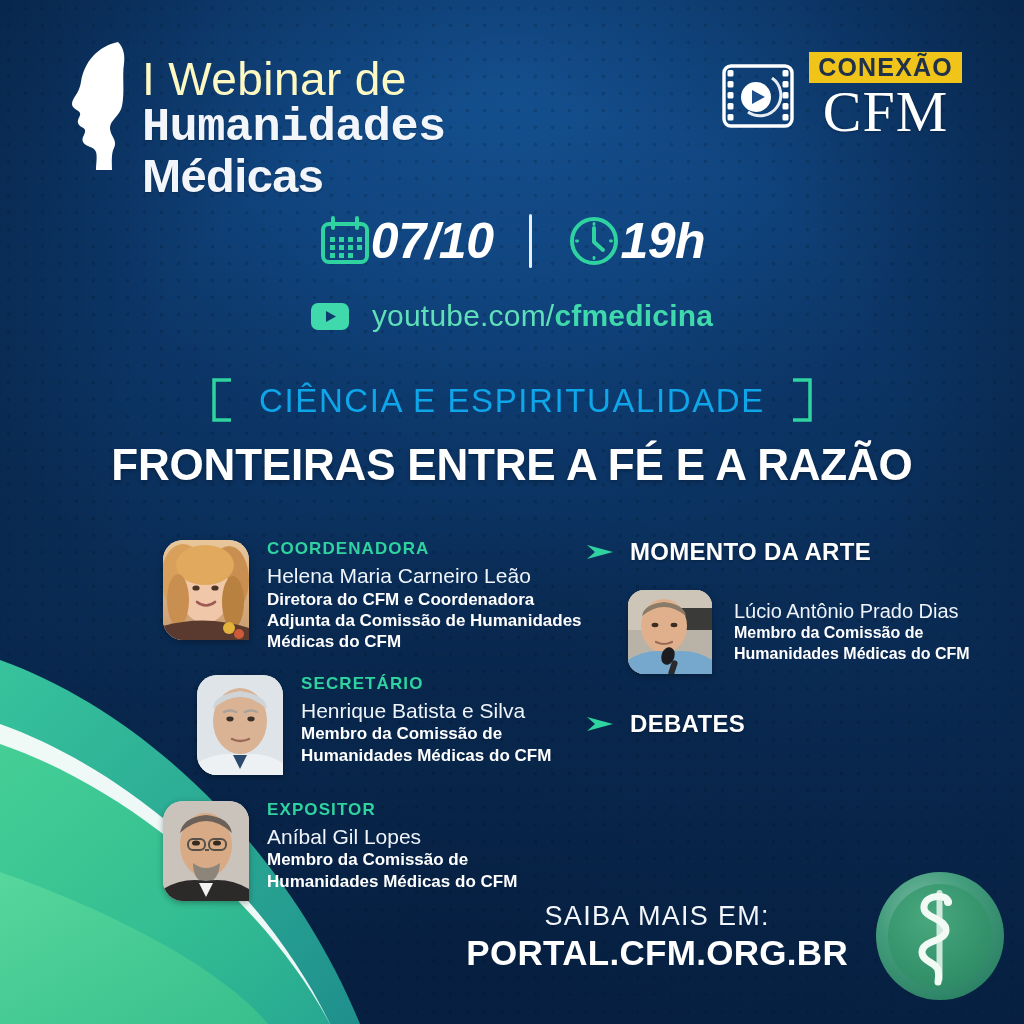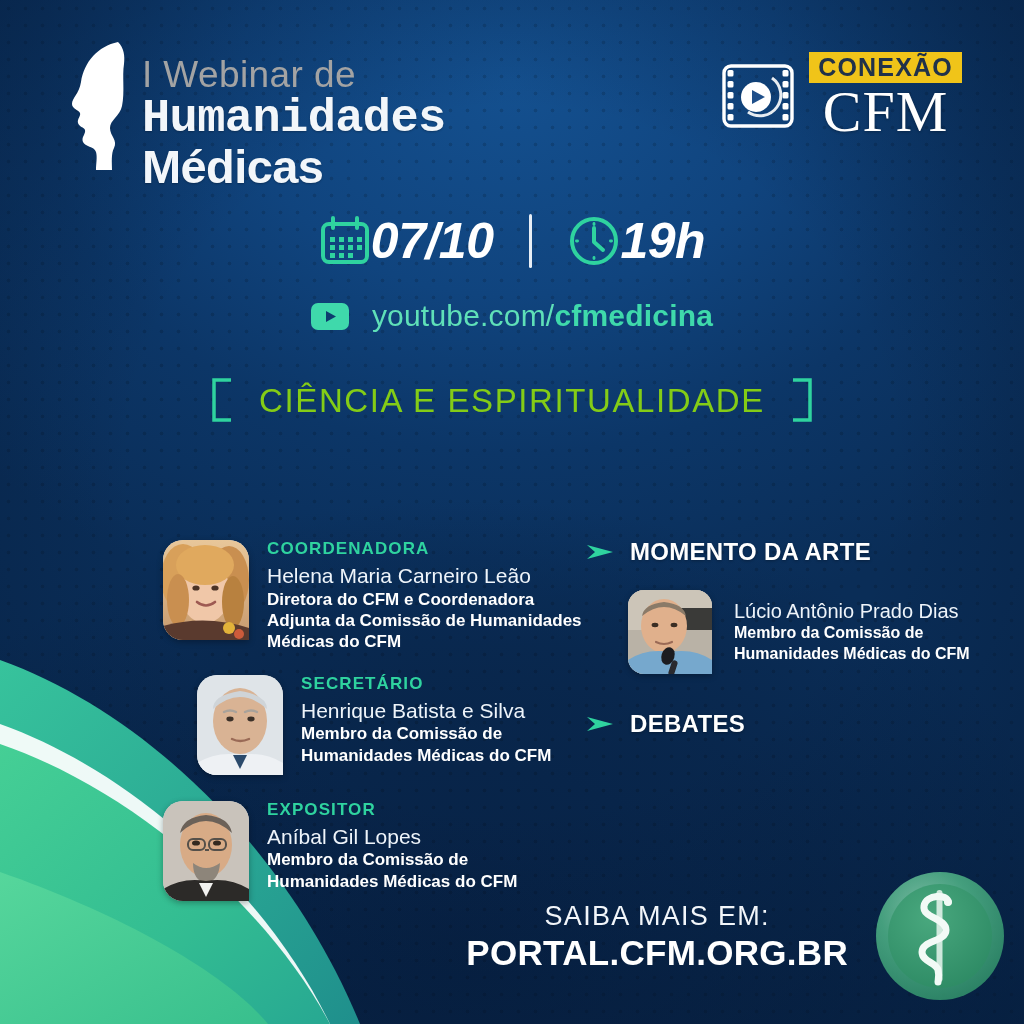--- a/index.html
+++ b/index.html
@@ -45,21 +45,21 @@
   
   #content { position:absolute; inset:0; z-index:4; }
 
   
   .header { position:absolute; top:34px; left:0; width:100%; height:140px; }
   .brand { position:absolute; left:68px; top:4px; display:flex; align-items:flex-start; }
   .brand-face { width:62px; height:132px; flex:none; margin-right:12px; margin-top:2px; }
   .brand-face svg { display:block; width:100%; height:100%; }
   .brand-text { padding-top:18px; }
   .brand-line1 {
-    color:#a3a3a3; font-size:37px; font-weight:400; letter-spacing:.4px;
+    color:#fef9c3; font-size:46px; font-weight:400; letter-spacing:.4px;
     line-height:1; white-space:nowrap;
   }
   .brand-line2, .brand-line3 {
     color:#f2f6fa; font-size:47px; font-weight:bold; line-height:1.02;
     letter-spacing:-.6px; white-space:nowrap;
     text-shadow:0 1px 2px rgba(0,0,0,.25);
   }
   .brand-line2 { margin-top:2px;font-family:Liberation Mono, monospace; }
 
   .cfm-logo { position:absolute; right:62px; top:18px; display:flex; align-items:center; }
@@ -101,21 +101,21 @@
   .yt-text .bold { font-weight:bold; color:#3fd9ab; }
 
   
   .subtitle-wrap {
     position:absolute; top:378px; left:0; width:100%;
     display:flex; align-items:center; justify-content:center; gap:26px;
   }
   .bracket { width:22px; height:44px; flex:none; }
   .bracket svg { display:block; width:100%; height:100%; }
   .subtitle {
-    color:#84cc16; font-size:33px; letter-spacing:1.6px; font-weight:400; line-height:1;
+    color:#0ea5e9; font-size:33px; letter-spacing:1.6px; font-weight:400; line-height:1;
   }
 
   
   .headline {
     position:absolute; top:443px; left:0; width:100%; text-align:center;
     color:#ffffff; font-size:44px; font-weight:bold; letter-spacing:-.2px;
     line-height:1; text-shadow:0 2px 4px rgba(0,0,0,.28);
   }
 
   
@@ -338,20 +338,21 @@
       </svg>
     </div>
     <div class="subtitle">CIÊNCIA E ESPIRITUALIDADE</div>
     <div class="bracket">
       <svg viewBox="0 0 22 44">
         <path d="M2 2 L19 2 L19 42 L2 42" fill="none" stroke="#2fd39f" stroke-width="3.5"></path>
       </svg>
     </div>
   </div>
 
+  <div class="headline">FRONTEIRAS ENTRE A FÉ E A RAZÃO</div>
 
   <div class="col-left">
 
     <div class="person person-coord">
       <div class="photo">
         <svg viewBox="0 0 86 100" preserveAspectRatio="xMidYMid slice">
           <defs>
               <linearGradient id="ph1" x1="0" y1="0" x2="0" y2="1">
             <stop offset="0%" stop-color="#e8c79a"></stop>
                 <stop offset="100%" stop-color="#c79a6e"></stop>

